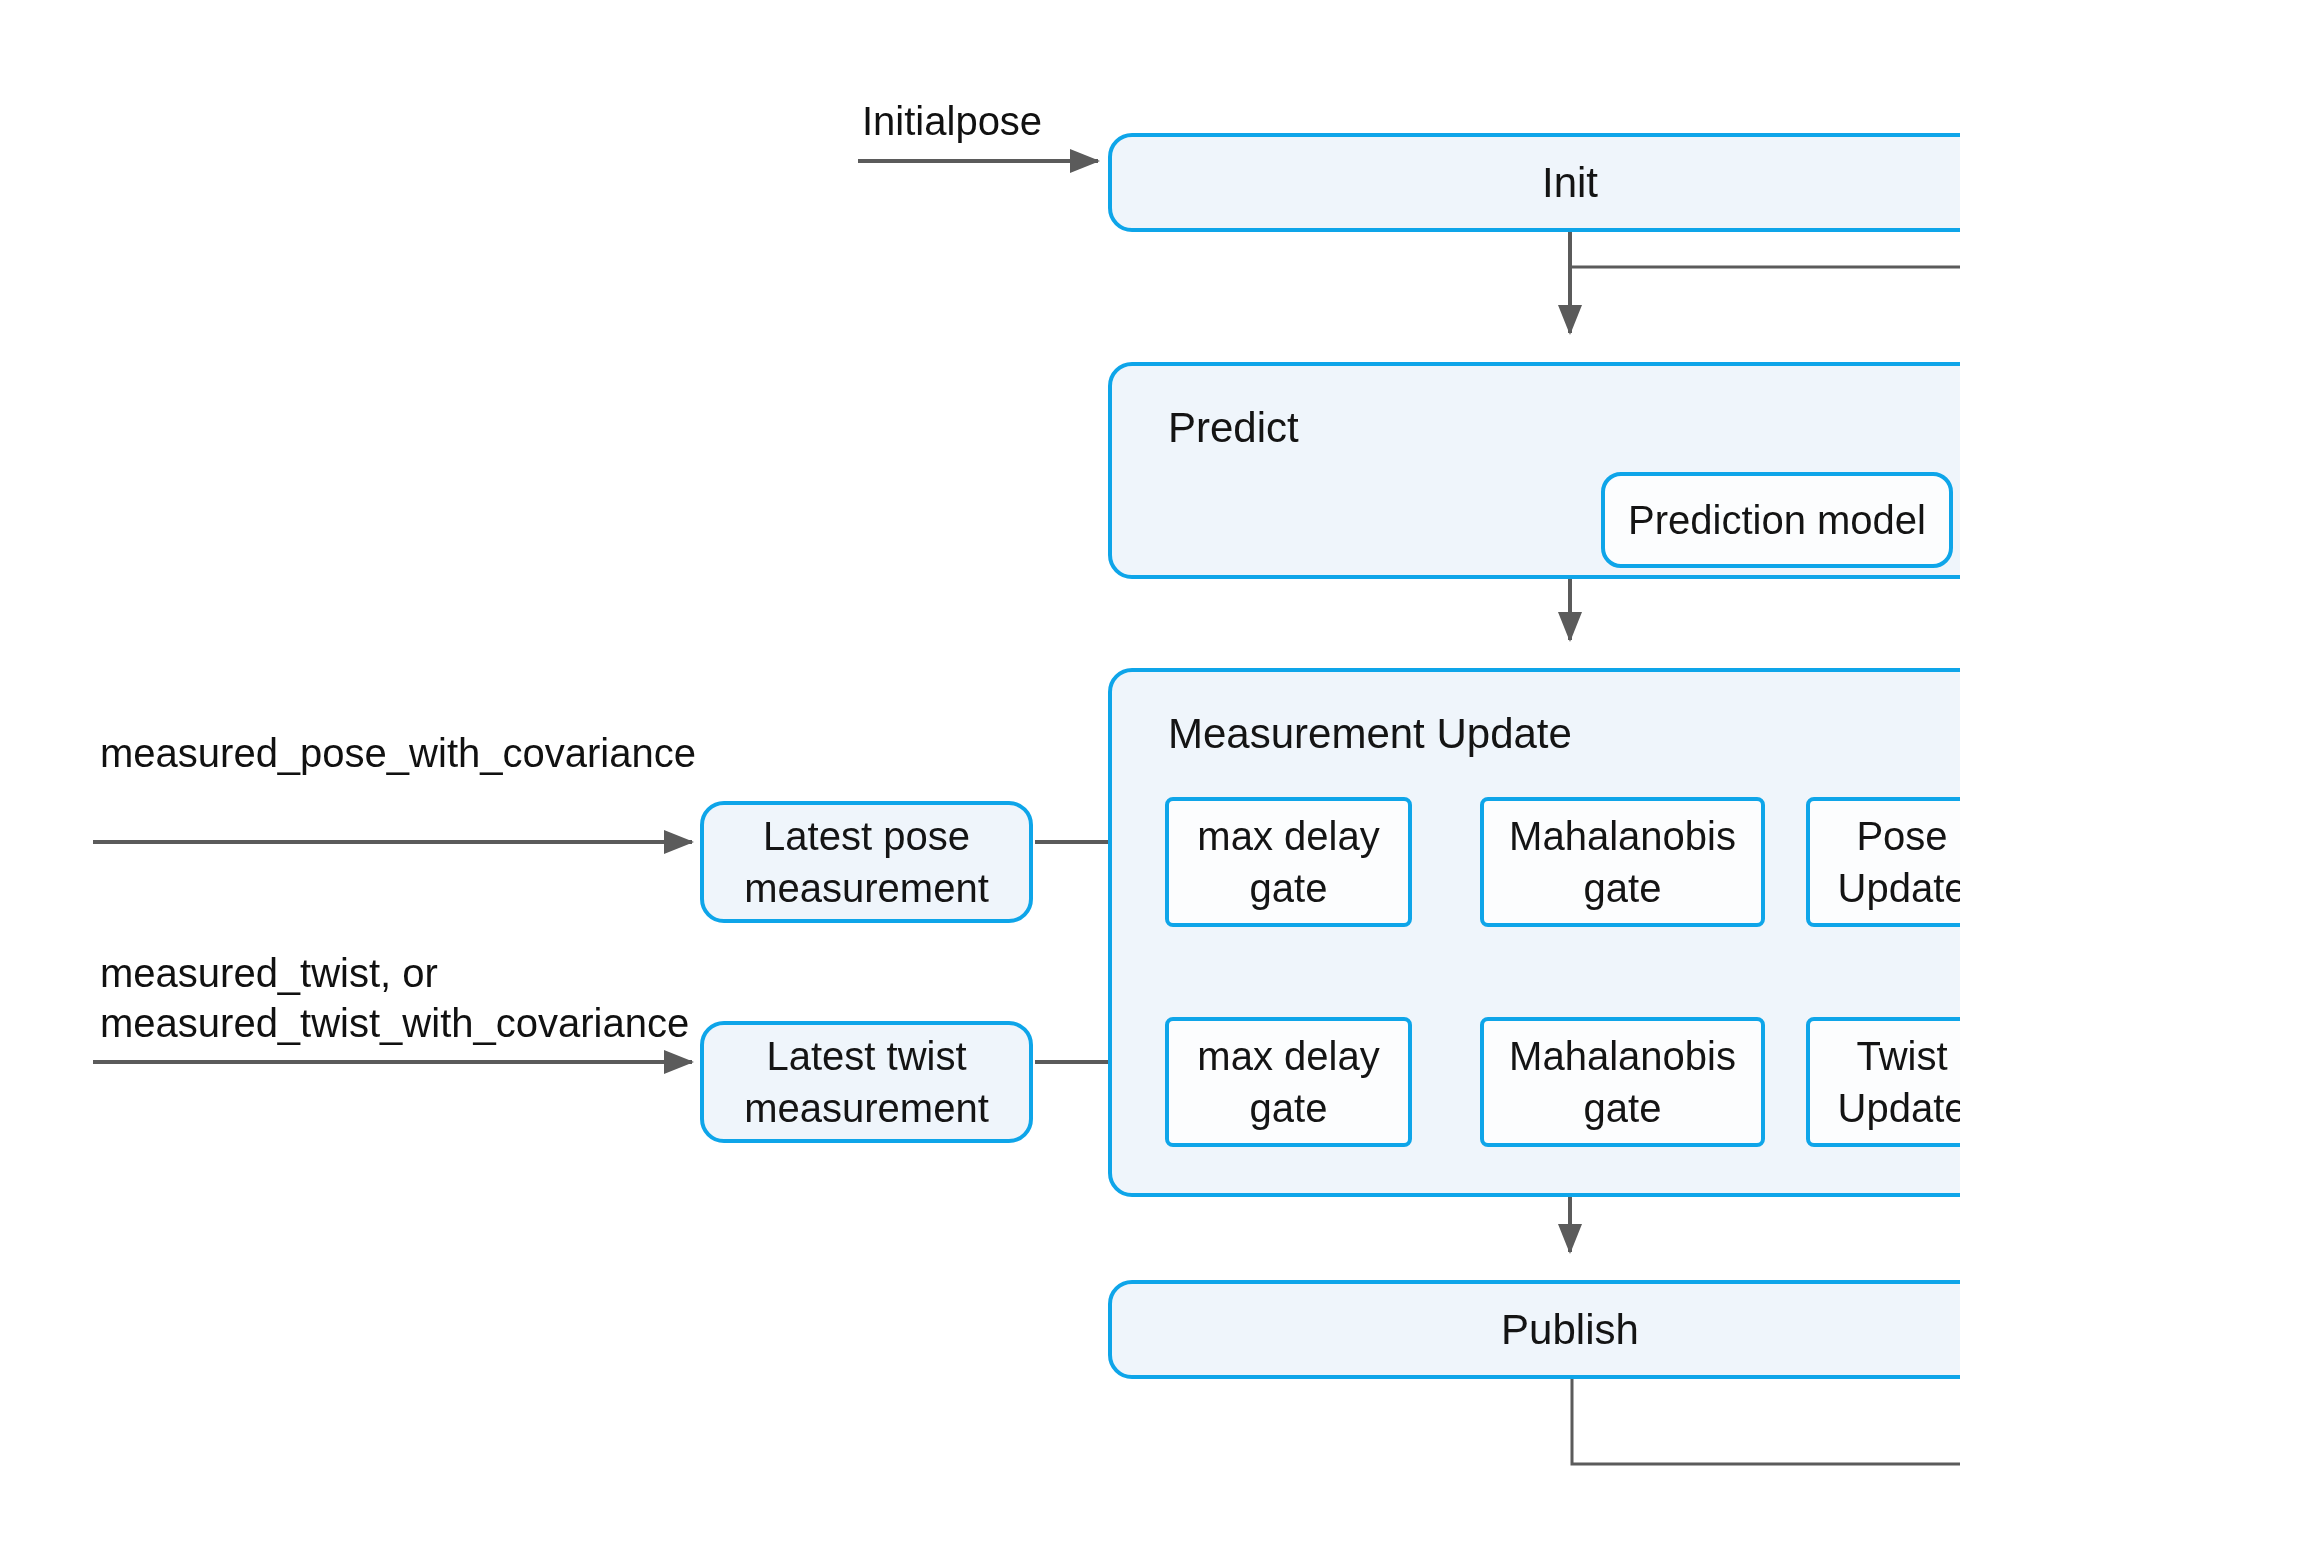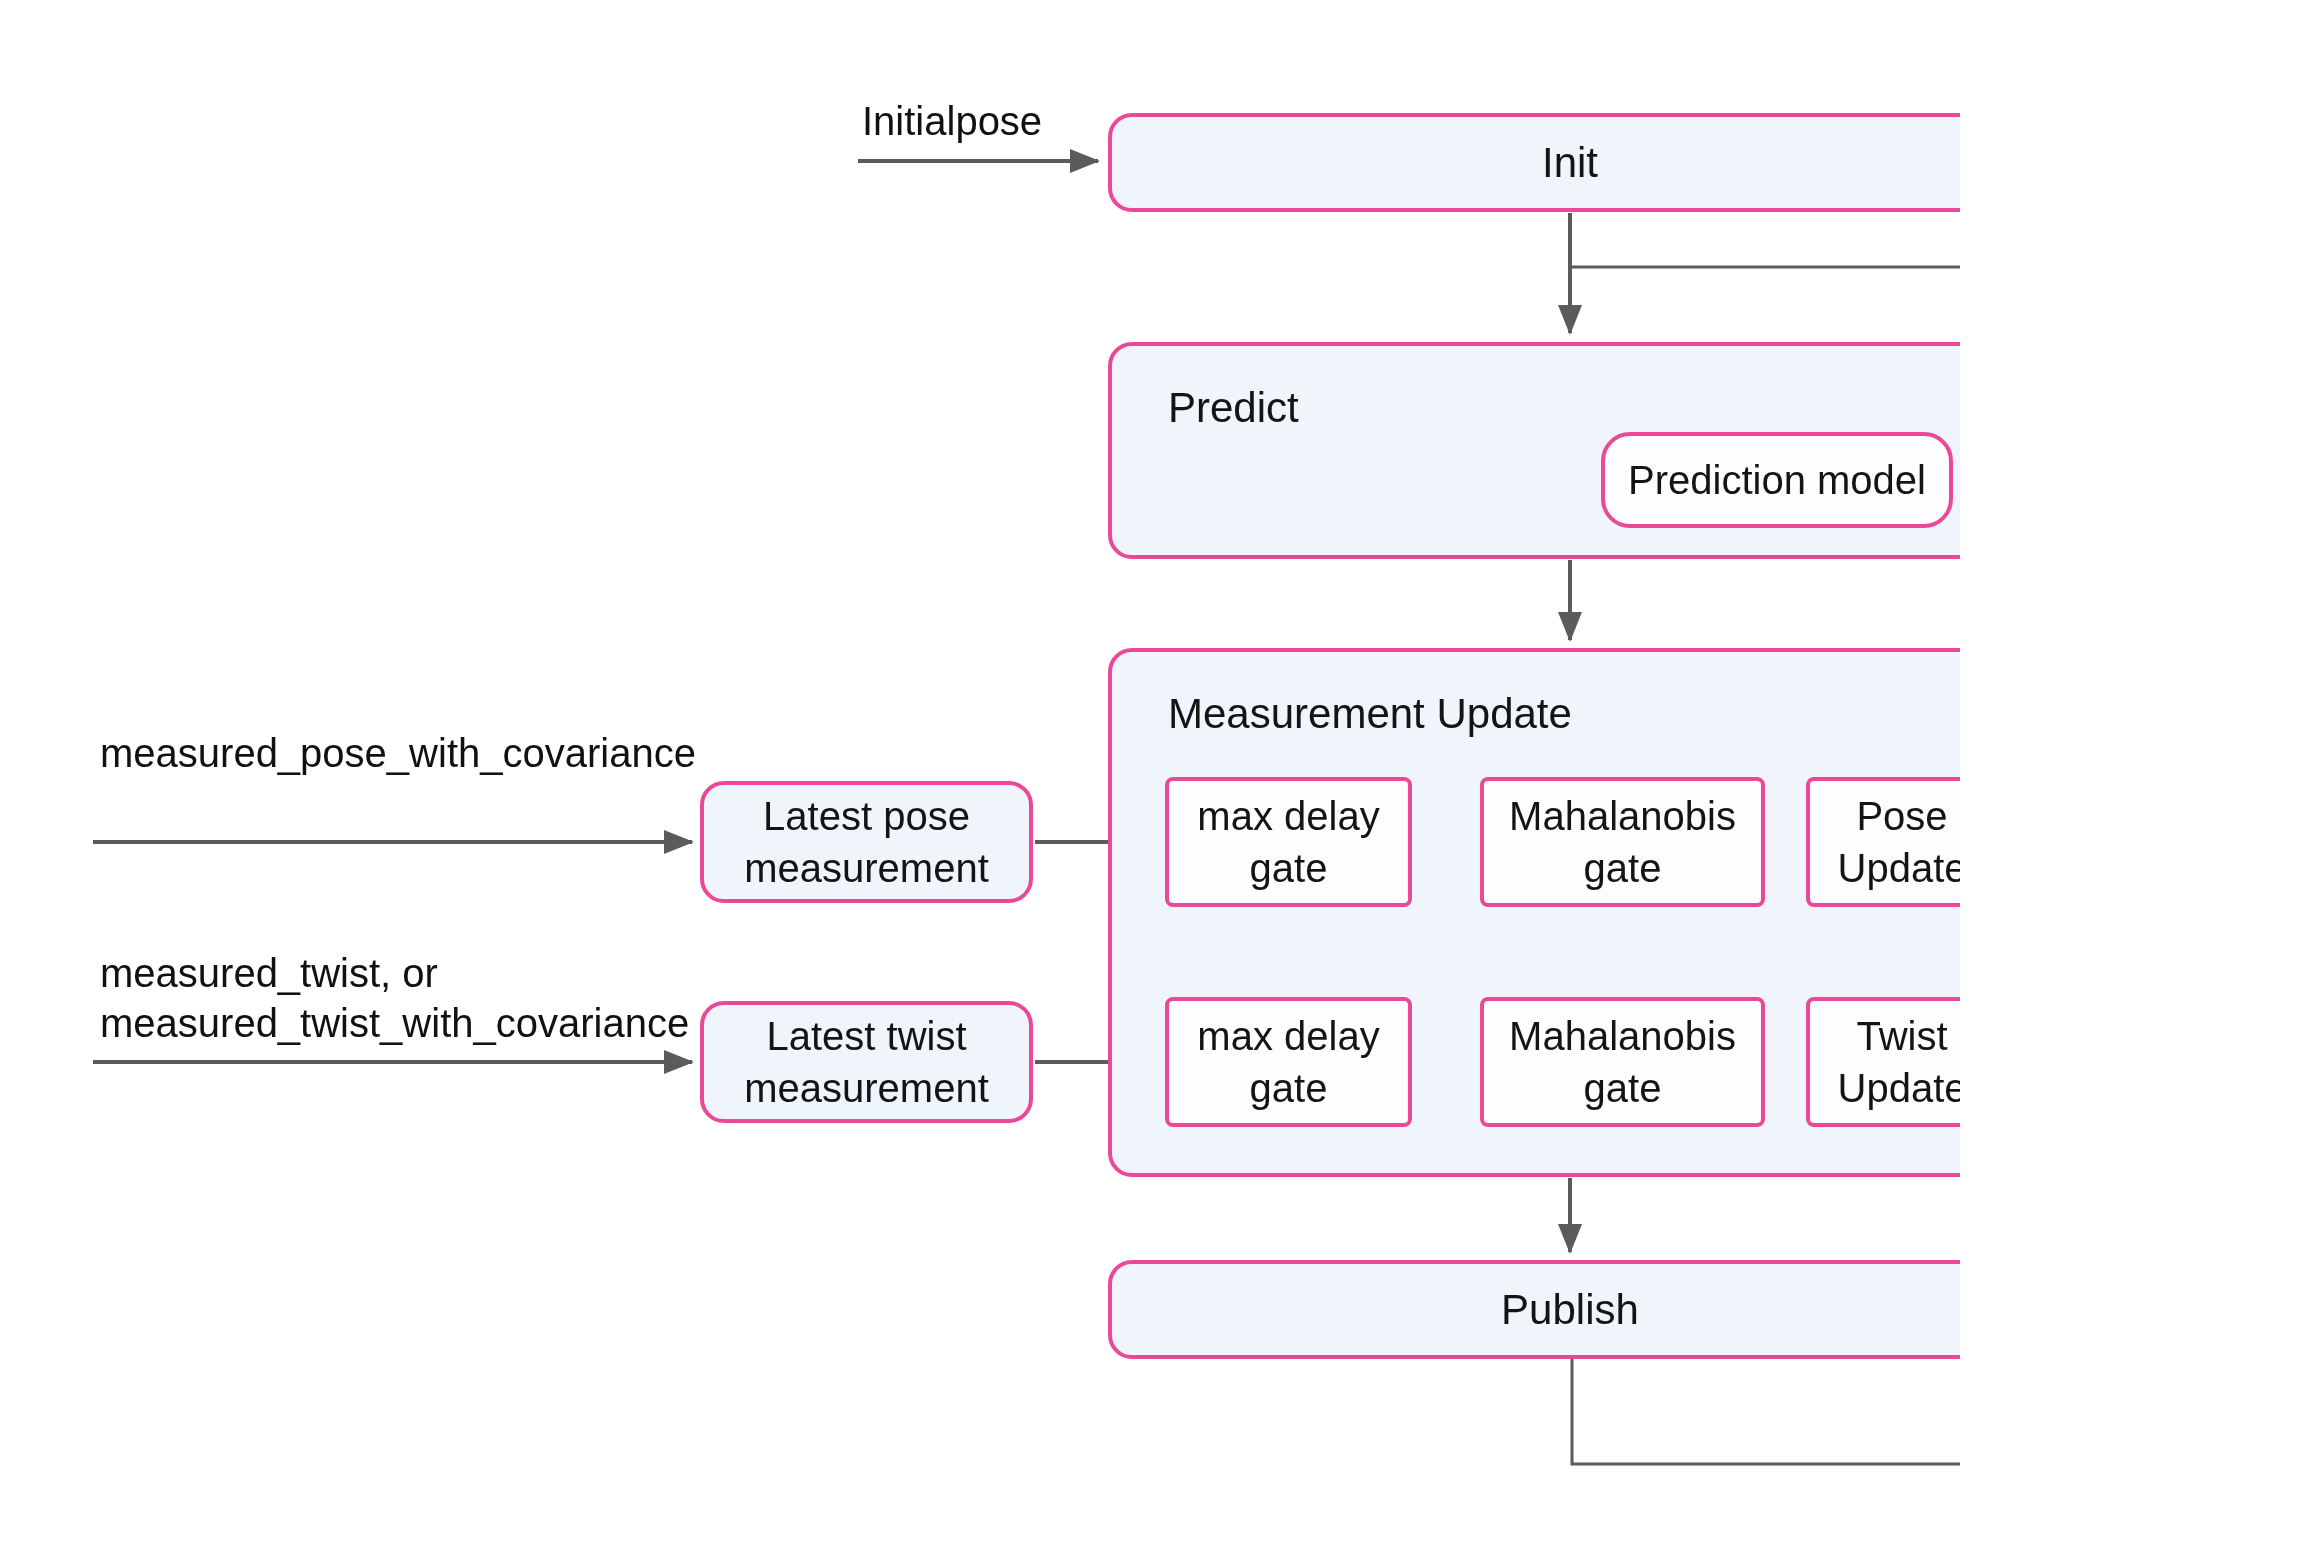--- a/index.html
+++ b/index.html
@@ -3,32 +3,32 @@
 <meta charset="utf-8">
 <style>
   html,body{margin:0;padding:0;background:#ffffff;}
   #stage{
     position:relative;width:1960px;height:1543px;background:#ffffff;overflow:hidden;
     font-family:"Liberation Sans", sans-serif;color:#141414;
   }
   #edges{position:absolute;left:0;top:0;width:2308px;height:1543px;}
   .node{
     position:absolute;box-sizing:border-box;background:#EFF5FB;
-    border:4px solid #ec4899;border-radius:24px;
+    border:4px solid #0ea5e9;border-radius:24px;margin-top:20px;
   }
   .node.inner{background:#FCFDFE;border-radius:8px;}
   .center{display:flex;align-items:center;justify-content:center;text-align:center;}
   .node-label{font-size:40px;line-height:1.3;color:#141414;}
   .big-label{font-size:42px;color:#141414;}
   .section-title{position:absolute;left:56px;top:38px;font-size:42px;color:#141414;}
   .edge-label{position:absolute;font-size:40px;line-height:50px;color:#111111;white-space:nowrap;}
   
   #init        {left:1108px;top:113px; width:924px;height:99px;}
   #predict     {left:1108px;top:342px; width:924px;height:217px;}
-  #prediction-model{left:1601px;top:432px;width:352px;height:96px;border-radius:29px;}
+  #prediction-model{left:1601px;top:432px;width:352px;height:96px;border-radius:20px;}
   #measurement-update{left:1108px;top:648px;width:924px;height:529px;}
   #publish     {left:1108px;top:1260px;width:924px;height:99px;}
   #latest-pose {left:700px; top:781px; width:333px;height:122px;}
   #latest-twist{left:700px; top:1001px;width:333px;height:122px;}
   #max-delay-pose  {left:1165px;top:777px;width:247px;height:130px;}
   #mahalanobis-pose{left:1480px;top:777px;width:285px;height:130px;}
   #pose-update     {left:1806px;top:777px;width:192px;height:130px;}
   #max-delay-twist  {left:1165px;top:997px;width:247px;height:130px;}
   #mahalanobis-twist{left:1480px;top:997px;width:285px;height:130px;}
   #twist-update     {left:1806px;top:997px;width:192px;height:130px;}

